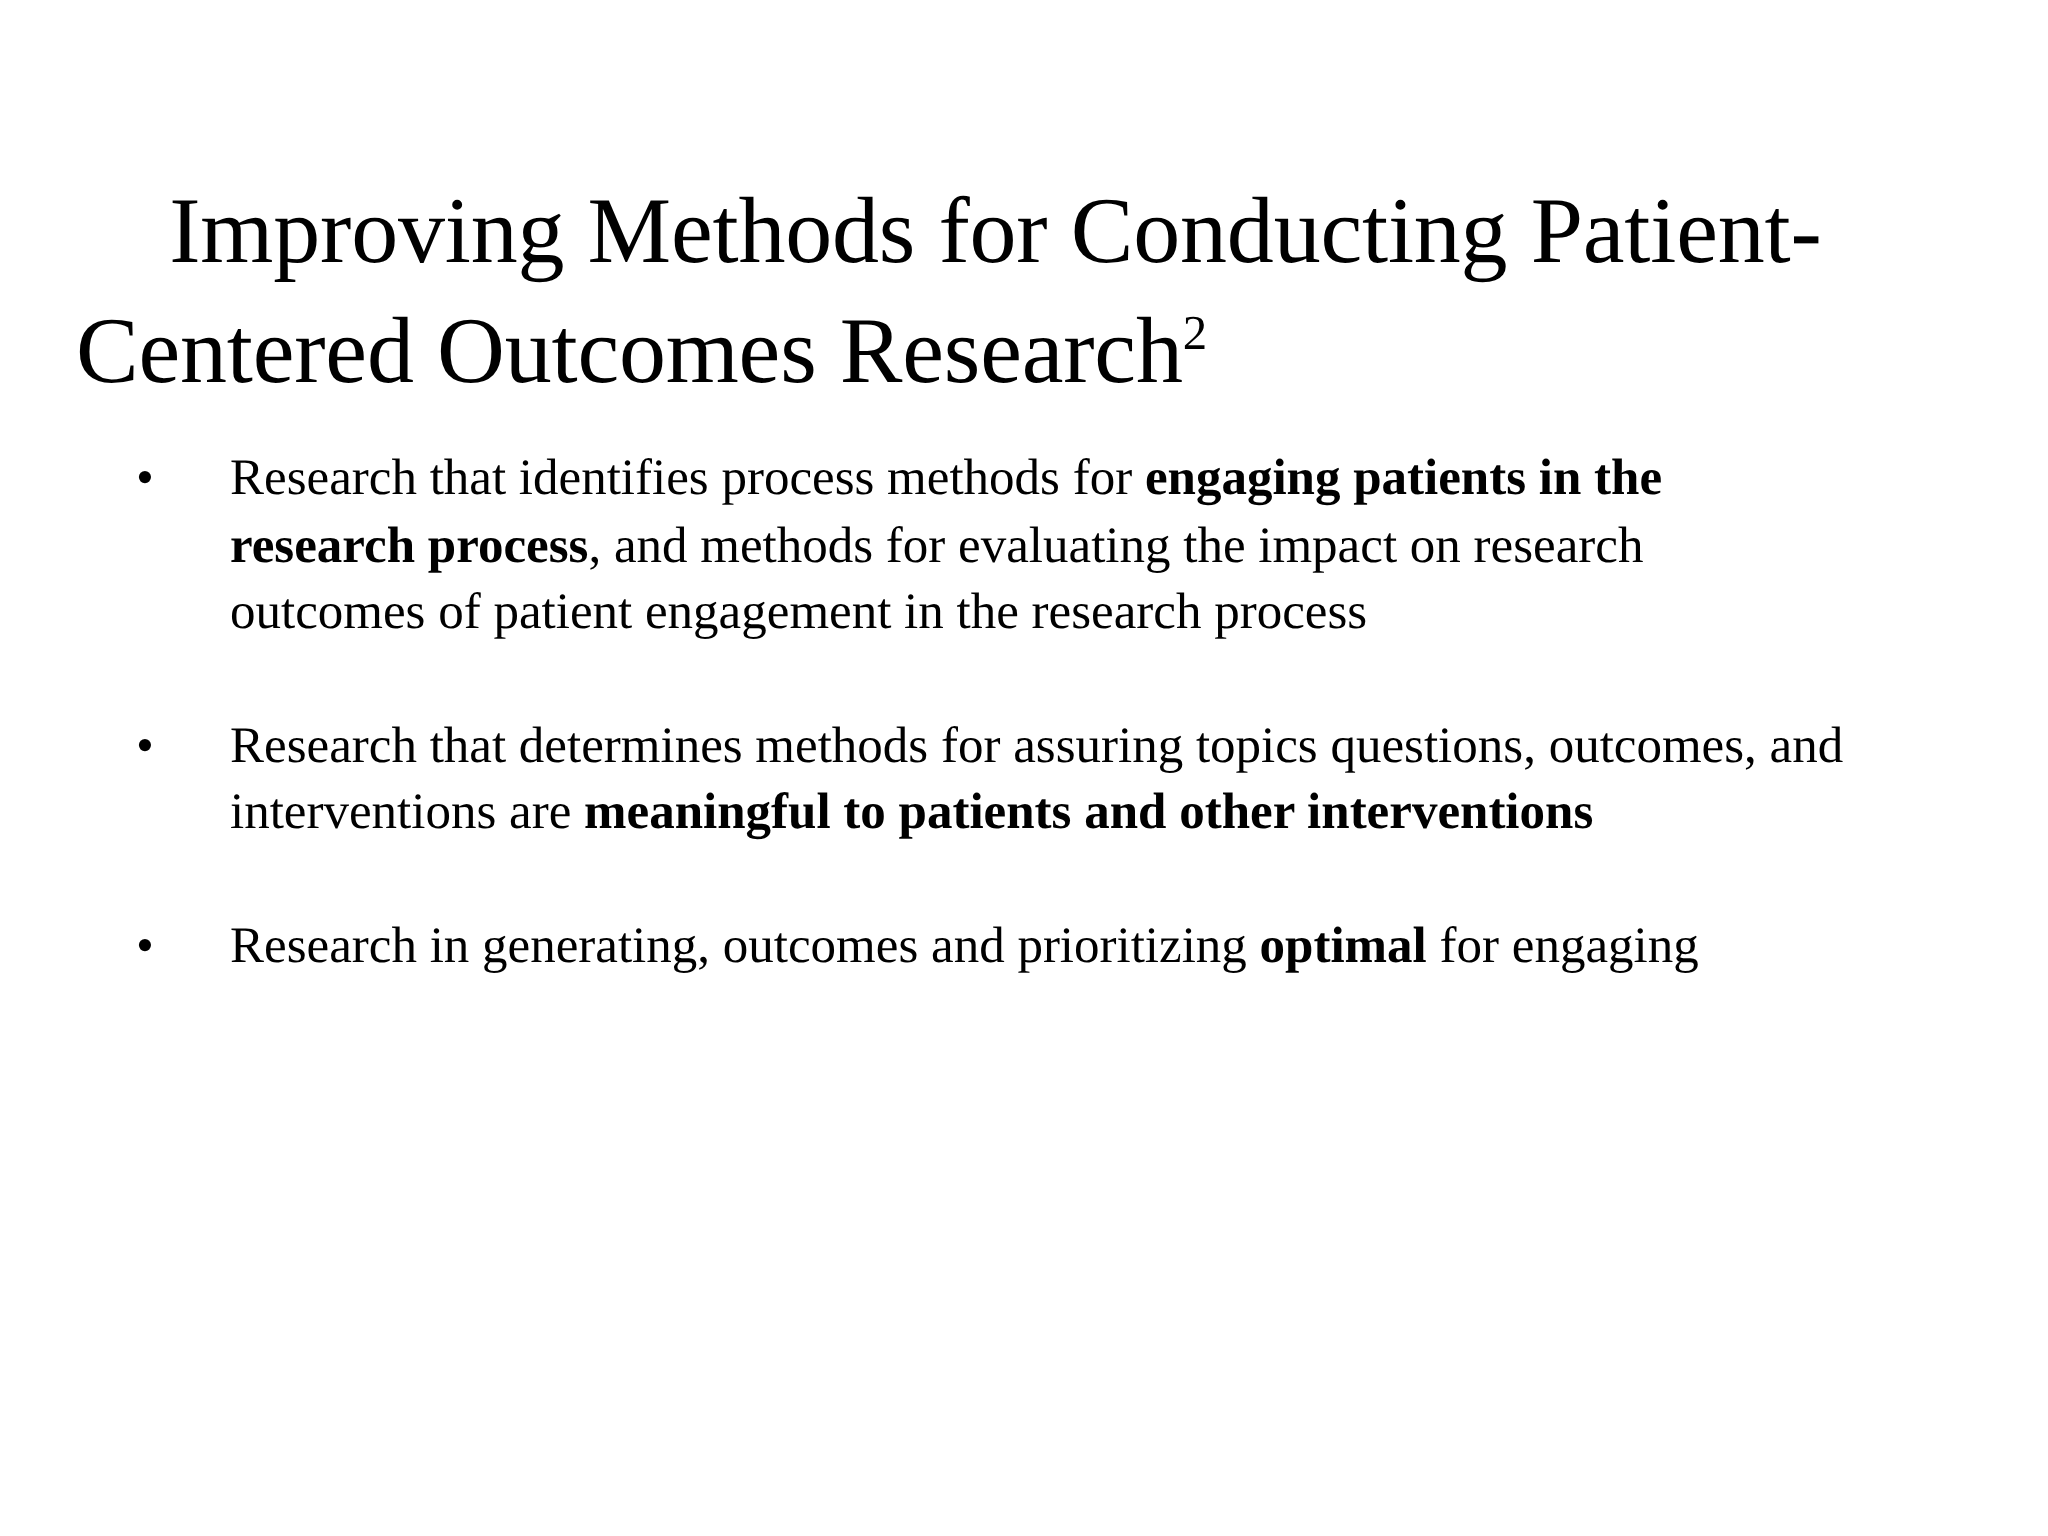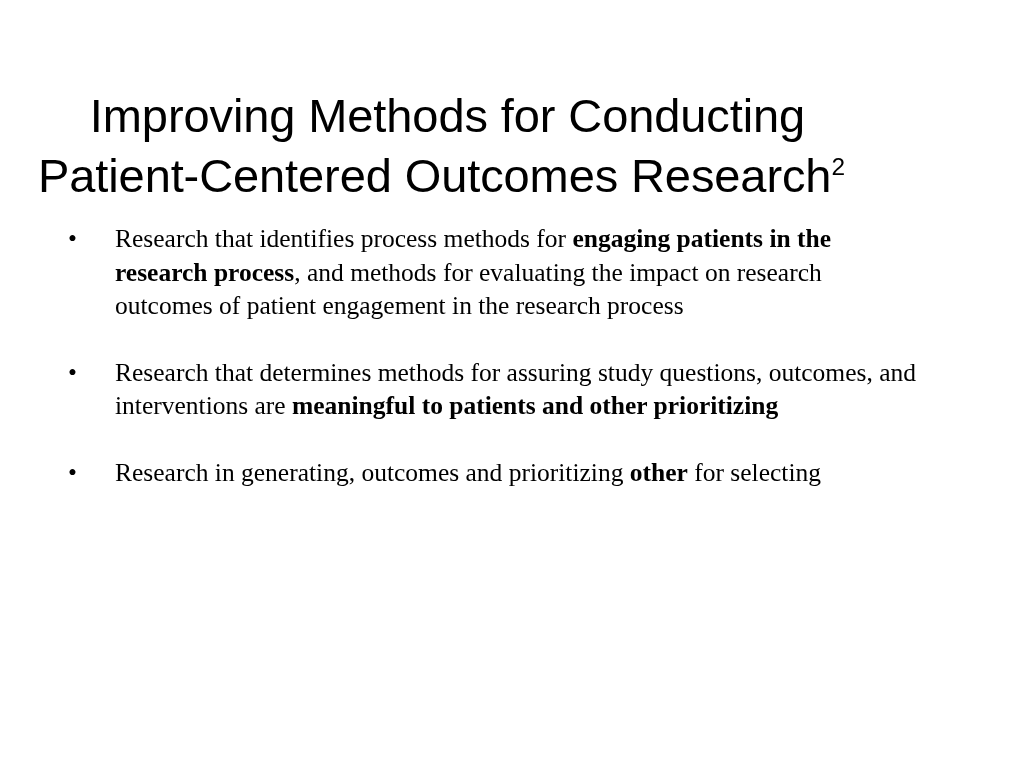--- a/index.html
+++ b/index.html
@@ -24,21 +24,21 @@
     background: #ffffff;
     box-sizing: border-box;
   }
 
   
   .slide-title {
     position: absolute;
     left: 38px;
     top: 26px;
     width: 920px;
-    font-family: Liberation Sans, sans-serif;
+    font-family: Liberation Serif, serif;
     font-size: 47px;
     font-weight: normal;
     line-height: 60px;
     letter-spacing: -0.1px;
     color: #000000;
     margin: 0;
     white-space: pre-wrap;
   }
   .slide-title sup {
     font-size: 0.52em;
@@ -108,23 +108,23 @@
 
   <ul class="body-list">
 
     <li class="bullet-item b1">
       <span class="bullet-marker">•</span>
       <span class="bullet-text"><span>Research that identifies process methods for </span><b>engaging patients in the research process</b><span>, and methods for evaluating the impact on research outcomes of patient engagement in the research process</span></span>
     </li>
 
     <li class="bullet-item b2">
       <span class="bullet-marker">•</span>
-      <span class="bullet-text"><span>Research that determines methods for assuring study questions, outcomes, and interventions are </span><b>meaningful to patients and other prioritizing</b></span>
+      <span class="bullet-text"><span>Research that determines methods for assuring topics questions, outcomes, and interventions are </span><b>meaningful to patients and other interventions</b></span>
     </li>
 
     <li class="bullet-item b3">
       <span class="bullet-marker">•</span>
-      <span class="bullet-text"><span>Research in generating, outcomes and prioritizing </span><b>other</b><span> for selecting</span></span>
+      <span class="bullet-text"><span>Research in generating, outcomes and prioritizing </span><b>optimal</b><span> for engaging</span></span>
     </li>
 
   </ul>
 
 </div>
 
 </body></html>

